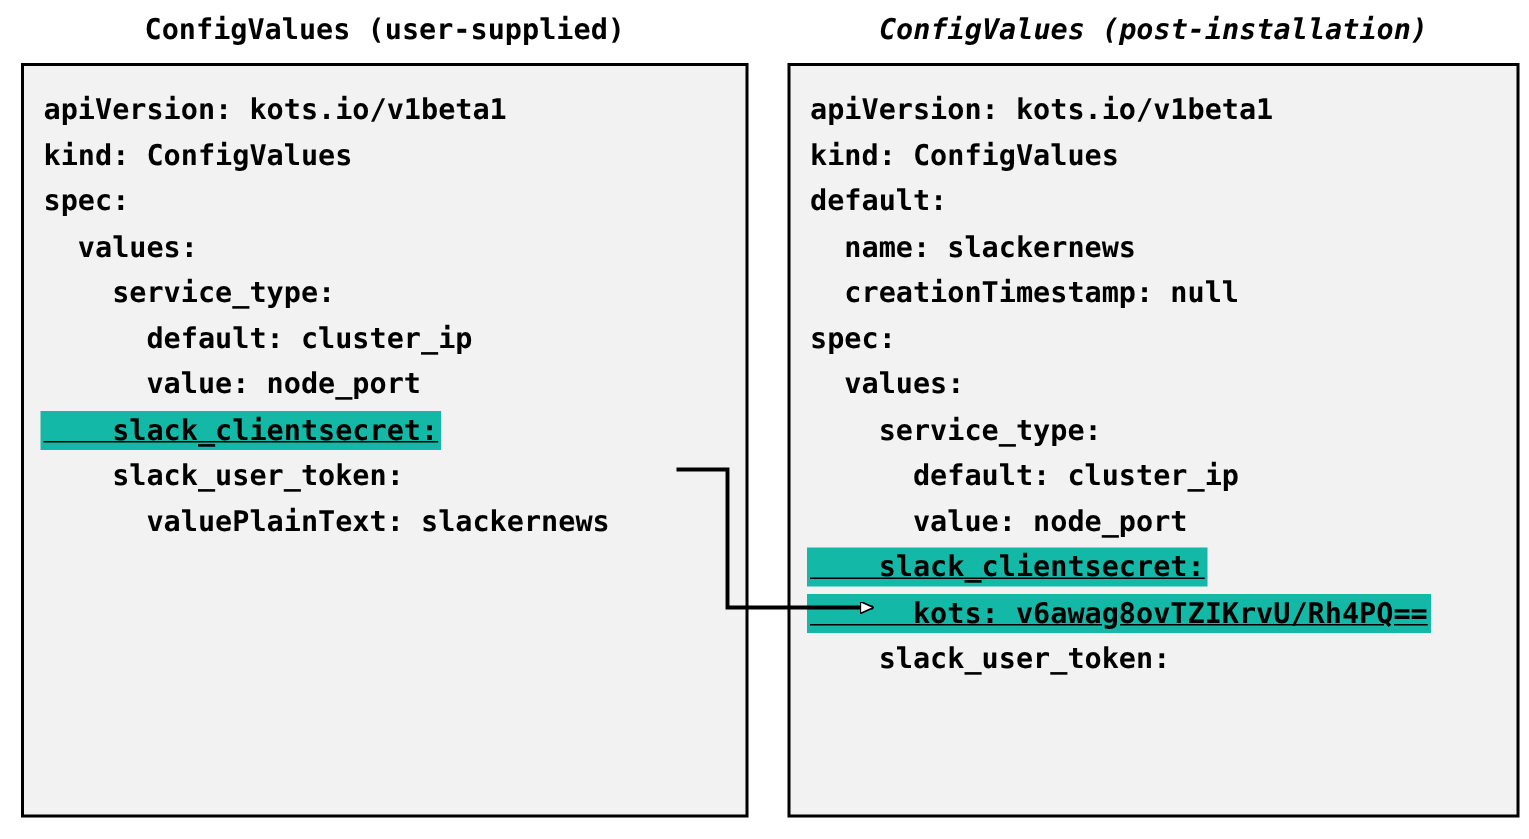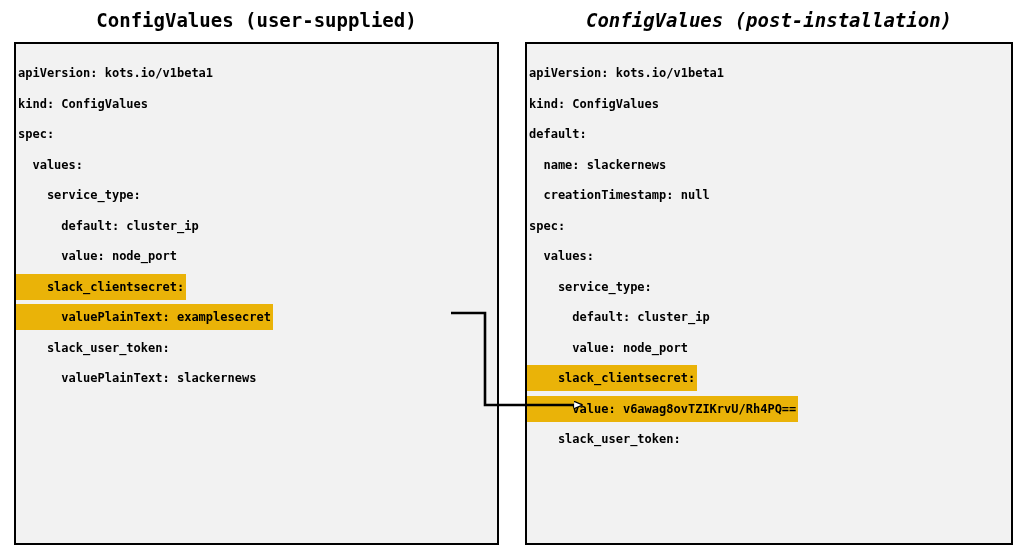--- a/index.html
+++ b/index.html
@@ -51,33 +51,35 @@
   .code-lines {
     position: absolute;
     left: 0; top: 0;
     right: 0; bottom: 0;
     padding: 14px 0 0 0;
   }
   .code-line {
     height: 30.5px;
     line-height: 30.5px;
     font-family: "DejaVu Sans Mono", "Liberation Mono", monospace;
-    font-size: 12px;
+    font-size: 19px;
     font-weight: bold;
     color: #000000;
     white-space: pre;
+    padding-left: 11px;
   }
   .code-line .txt {
     display: inline-block;
     padding: 2px 2px 2px 2px;
     line-height: 22px;
     white-space: pre;
   }
   .code-line.hl .txt {
-    background: #eab308;
+    background: #14b8a6;
+    text-decoration: underline;
   }
 
   
   #connector {
     position: absolute;
     left: 0; top: 0;
     width: 1019px;
     height: 559px;
     pointer-events: none;
   }
@@ -94,40 +96,39 @@
   <div class="code-box" id="box-left">
     <div class="code-lines" id="lines-left">
         <div class="code-line"><span class="txt">apiVersion: kots.io/v1beta1</span></div>
         <div class="code-line"><span class="txt">kind: ConfigValues</span></div>
         <div class="code-line"><span class="txt">spec:</span></div>
         <div class="code-line"><span class="txt">  values:</span></div>
         <div class="code-line"><span class="txt">    service_type:</span></div>
         <div class="code-line"><span class="txt">      default: cluster_ip</span></div>
         <div class="code-line"><span class="txt">      value: node_port</span></div>
         <div class="code-line hl"><span class="txt">    slack_clientsecret:</span></div>
-        <div class="code-line hl"><span class="txt">      valuePlainText: examplesecret</span></div>
         <div class="code-line"><span class="txt">    slack_user_token:</span></div>
         <div class="code-line"><span class="txt">      valuePlainText: slackernews</span></div>
       </div>
   </div>
 
   <div class="code-box" id="box-right">
     <div class="code-lines" id="lines-right">
         <div class="code-line"><span class="txt">apiVersion: kots.io/v1beta1</span></div>
         <div class="code-line"><span class="txt">kind: ConfigValues</span></div>
         <div class="code-line"><span class="txt">default:</span></div>
         <div class="code-line"><span class="txt">  name: slackernews</span></div>
         <div class="code-line"><span class="txt">  creationTimestamp: null</span></div>
         <div class="code-line"><span class="txt">spec:</span></div>
         <div class="code-line"><span class="txt">  values:</span></div>
         <div class="code-line"><span class="txt">    service_type:</span></div>
         <div class="code-line"><span class="txt">      default: cluster_ip</span></div>
         <div class="code-line"><span class="txt">      value: node_port</span></div>
         <div class="code-line hl"><span class="txt">    slack_clientsecret:</span></div>
-        <div class="code-line hl"><span class="txt">      value: v6awag8ovTZIKrvU/Rh4PQ==</span></div>
+        <div class="code-line hl"><span class="txt">      kots: v6awag8ovTZIKrvU/Rh4PQ==</span></div>
         <div class="code-line"><span class="txt">    slack_user_token:</span></div>
       </div>
   </div>
 
   <svg id="connector" viewBox="0 0 1019 559">
     <defs>
       <marker id="arrowhead" markerWidth="9" markerHeight="8" refX="8.5" refY="4" orient="auto" markerUnits="userSpaceOnUse">
         <path d="M 0 0 L 9 4 L 0 8 z" fill="#ffffff" stroke="#000000" stroke-width="1.2"></path>
       </marker>
     </defs>

